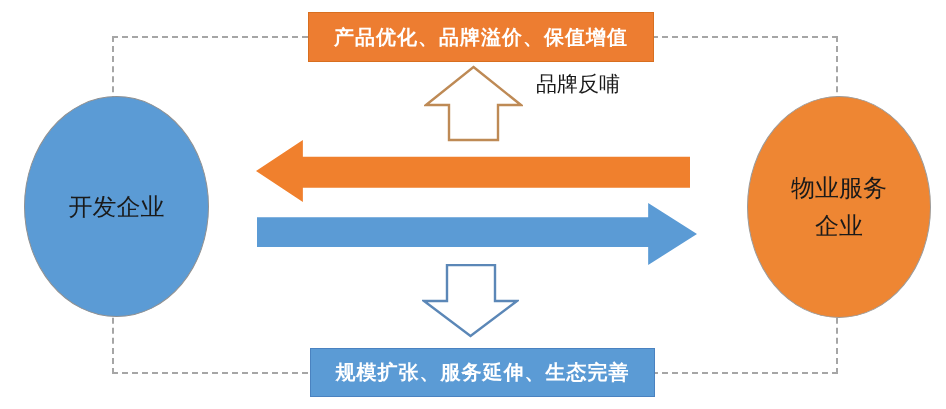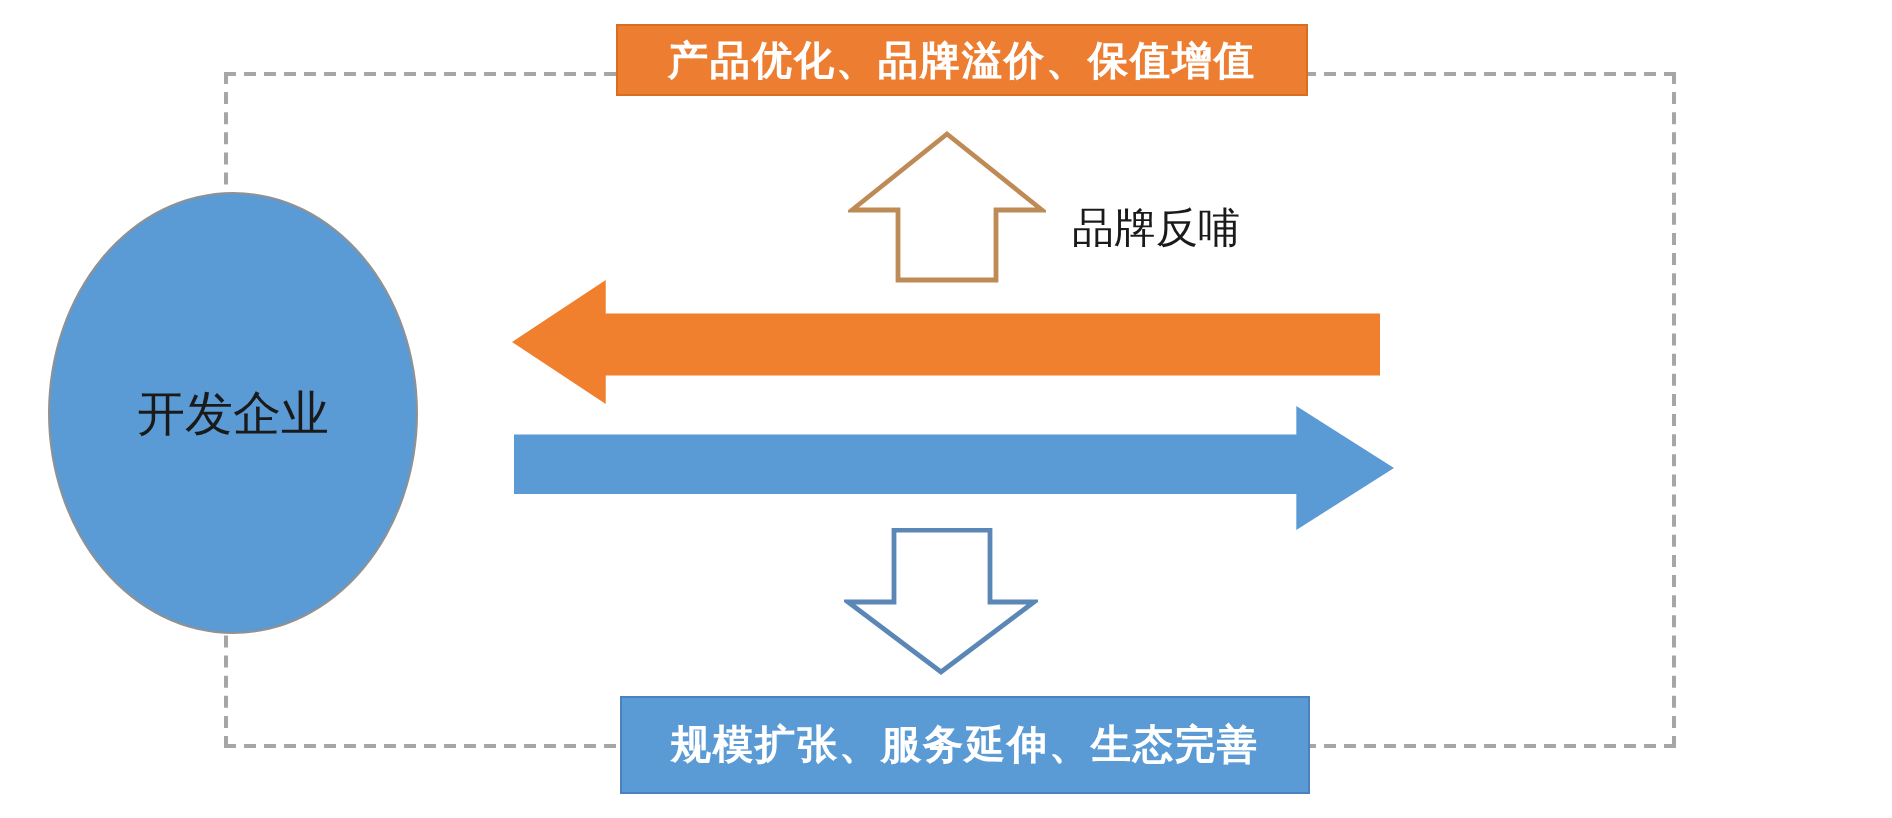--- a/index.html
+++ b/index.html
@@ -61,21 +61,21 @@
     justify-content: center;
     color: #ffffff;
     font-weight: bold;
     font-size: 20px;
     letter-spacing: 1px;
     z-index: 4;
     white-space: nowrap;
   }
   .banner.top {
     left: 308px; top: 12px;
-    width: 346px; height: 36px;
+    width: 346px; height: 50px;
     background: #ed7d31;
     border: 1px solid #d86f20;
     box-sizing: border-box;
   }
   .banner.bottom {
     left: 310px; top: 348px;
     width: 345px; height: 49px;
     background: #5b9bd5;
     border: 1px solid #4a82c0;
     box-sizing: border-box;
@@ -105,34 +105,38 @@
   .outline-arrow.up { left: 424px; top: 65px; }
   .outline-arrow.down { left: 422px; top: 264px; }
   
   .flow-label {
     position: absolute;
     color: #1a1a1a;
     font-size: 21px;
     z-index: 7;
     white-space: nowrap;
   }
-  .flow-label.up { left: 536px; top: 100px; }
+  .flow-label.up { left: 536px; top: 70px; }
   .flow-label.down { left: 315px; top: 285px; }
 </style>
 </head>
 <body>
 
 <div class="stage">
 
   <div class="dashed-frame"></div>
 
   <div class="ellipse left">
     <span>开发企业</span>
   </div>
 
+  <div class="ellipse right">
+    <span>物业服务</span>
+    <span>企业</span>
+  </div>
 
   <div class="banner top">
     <span>产品优化、品牌溢价、保值增值</span>
   </div>
 
   <div class="banner bottom">
     <span>规模扩张、服务延伸、生态完善</span>
   </div>
 
   <div class="big-arrow orange-left"></div>

